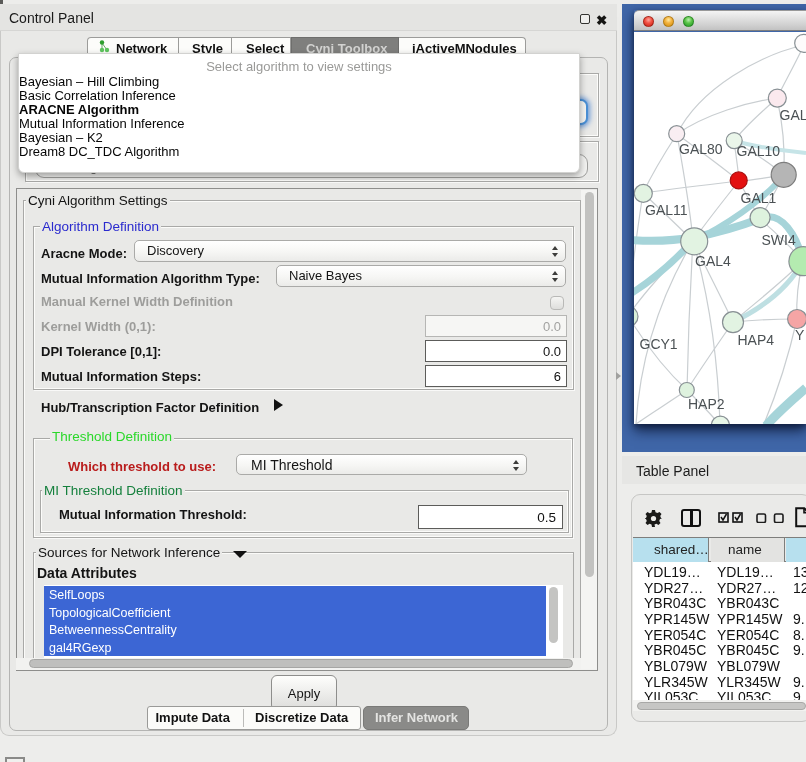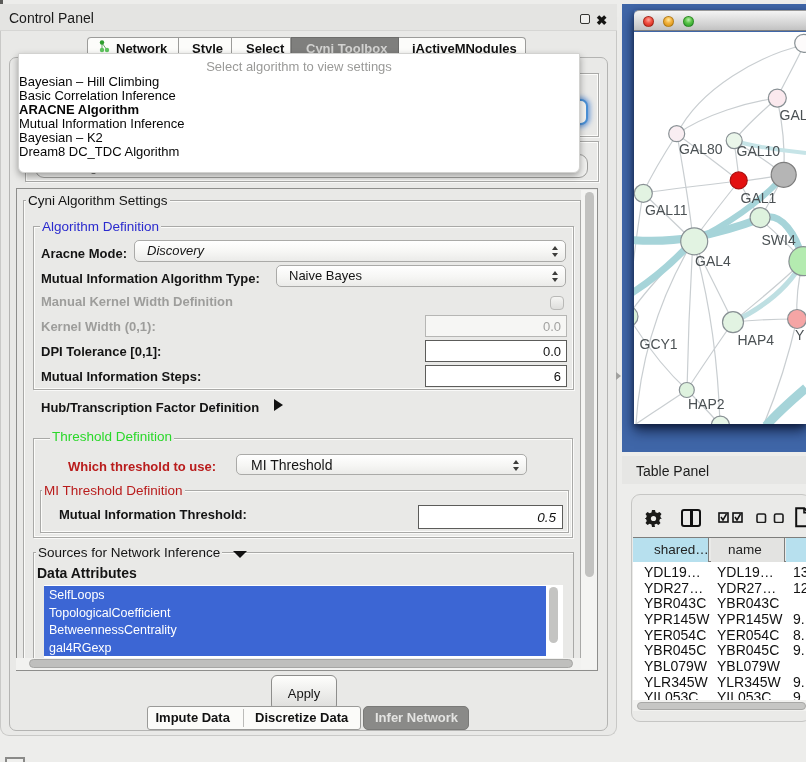--- a/index.html
+++ b/index.html
@@ -52,21 +52,21 @@
 <div class="abs" style="left:16px;top:188px;width:582px;height:483px;background:#e9e9e7;border:1px solid #8e8e8c;"></div>
 
 <div class="abs" style="left:23px;top:200px;width:558px;height:460px;border:1px solid #a9a9a7;border-bottom:none;box-shadow:inset 1px 1px 0 #fbfbf9;"></div>
 <div class="abs" style="left:26px;top:193px;background:#e9e9e7;padding:0 2px;font-size:13.5px;color:#141414;">Cyni Algorithm Settings</div>
 
 <div class="abs etch" style="left:33px;top:226px;width:541px;height:164px;"></div>
 <div class="abs" style="left:40px;top:219px;background:#e9e9e7;padding:0 2px;font-size:13.5px;color:#2a2ace;">Algorithm Definition</div>
 
 <div class="abs bold" style="left:41px;top:246px;font-size:13px;color:#141414;">Aracne Mode:</div>
 <div class="abs combo" style="left:134px;top:240px;width:432px;height:22px;"></div>
-<div class="abs" style="left:147px;top:243px;font-size:13px;color:#141414;font-style:italic;">Discovery</div>
+<div class="abs" style="left:147px;top:243px;font-size:13px;color:#141414;">Discovery</div>
 
 <div class="abs bold" style="left:41px;top:271px;font-size:13px;color:#141414;">Mutual Information Algorithm Type:</div>
 <div class="abs combo" style="left:276px;top:265px;width:290px;height:22px;"></div>
 <div class="abs" style="left:289px;top:268px;font-size:13px;color:#141414;">Naive Bayes</div>
 
 <div class="abs bold" style="left:41px;top:294px;font-size:13px;color:#9d9d9b;">Manual Kernel Width Definition</div>
 <div class="abs" style="left:550px;top:296px;width:14px;height:14px;border:1px solid #b9b9b7;border-radius:4px;background:linear-gradient(#f5f5f3,#dededc);"></div>
 
 <div class="abs bold" style="left:41px;top:319px;font-size:13px;color:#9d9d9b;">Kernel Width (0,1):</div>
 <div class="abs" style="left:425px;top:315px;width:142px;height:22px;border:1px solid #b6b6b4;background:#f6f6f4;color:#a2a2a0;font-size:13px;text-align:right;padding:3px 5px 0 0;">0.0</div>
@@ -81,23 +81,23 @@
 <div class="abs" style="left:274px;top:399px;width:0;height:0;border-left:9px solid #111;border-top:6.5px solid transparent;border-bottom:6.5px solid transparent;"></div>
 
 <div class="abs etch" style="left:33px;top:438px;width:540px;height:100px;"></div>
 <div class="abs" style="left:50px;top:429px;background:#e9e9e7;padding:0 2px;font-size:13.5px;color:#2ad82a;">Threshold Definition</div>
 
 <div class="abs bold" style="left:68px;top:459px;font-size:13px;color:#b91c1c;">Which threshold to use:</div>
 <div class="abs combo" style="left:236px;top:454px;width:291px;height:21px;"></div>
 <div class="abs" style="left:251px;top:457px;font-size:14px;color:#141414;">MI Threshold</div>
 
 <div class="abs etch" style="left:40px;top:490px;width:529px;height:43px;"></div>
-<div class="abs" style="left:42px;top:483px;background:#e9e9e7;padding:0 2px;font-size:13.5px;color:#b91c1c;">MI Threshold Definition</div>
+<div class="abs" style="left:42px;top:483px;background:#e9e9e7;padding:0 2px;font-size:13.5px;color:#15803d;">MI Threshold Definition</div>
 <div class="abs bold" style="left:59px;top:507px;font-size:13px;color:#141414;">Mutual Information Threshold:</div>
-<div class="abs" style="left:418px;top:505px;width:145px;height:24px;border:1px solid #5c5c5a;background:#fff;color:#111;font-size:13.5px;text-align:right;padding:4px 6px 0 0;font-style:italic;">0.5</div>
+<div class="abs" style="left:418px;top:505px;width:145px;height:24px;border:1px solid #5c5c5a;background:#fff;color:#111;font-size:13.5px;text-align:right;padding:4px 6px 0 0;">0.5</div>
 
 <div class="abs" style="left:33px;top:552px;width:541px;height:108px;border:1px solid #a9a9a7;border-bottom:none;box-shadow:inset 1px 1px 0 #fbfbf9;"></div>
 <div class="abs" style="left:36px;top:545px;background:#e9e9e7;padding:0 2px;font-size:13.5px;color:#141414;">Sources for Network Inference</div>
 <div class="abs" style="left:233px;top:551px;width:0;height:0;border-top:7.5px solid #111;border-left:7.5px solid transparent;border-right:7.5px solid transparent;"></div>
 <div class="abs bold" style="left:37px;top:565px;font-size:14px;color:#141414;">Data Attributes</div>
 
 <div class="abs" style="left:44px;top:585px;width:519px;height:73px;background:#fff;"></div>
 <div class="abs" style="left:44px;top:586px;width:501.5px;height:70px;background:#3c66d4;"></div>
 <div class="abs" style="left:49px;top:588px;font-size:12.5px;color:#fff;">SelfLoops</div>
 <div class="abs" style="left:49px;top:605.5px;font-size:12.5px;color:#fff;">TopologicalCoefficient</div>

